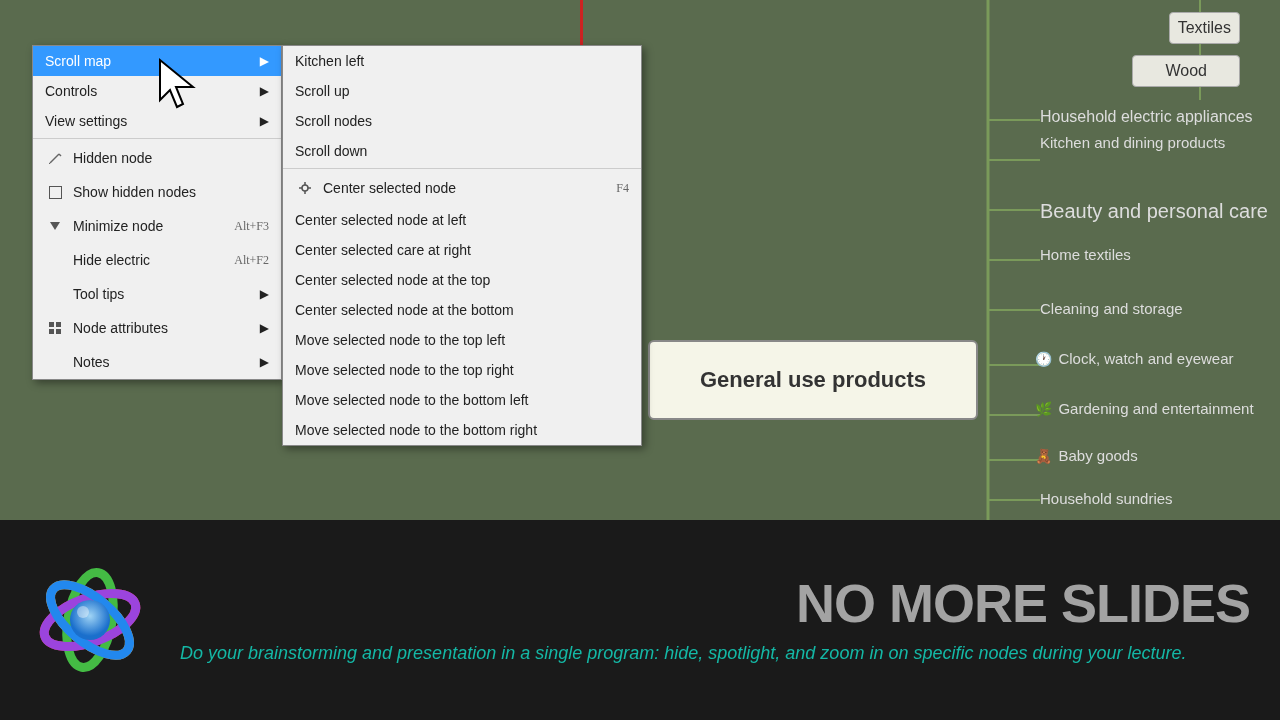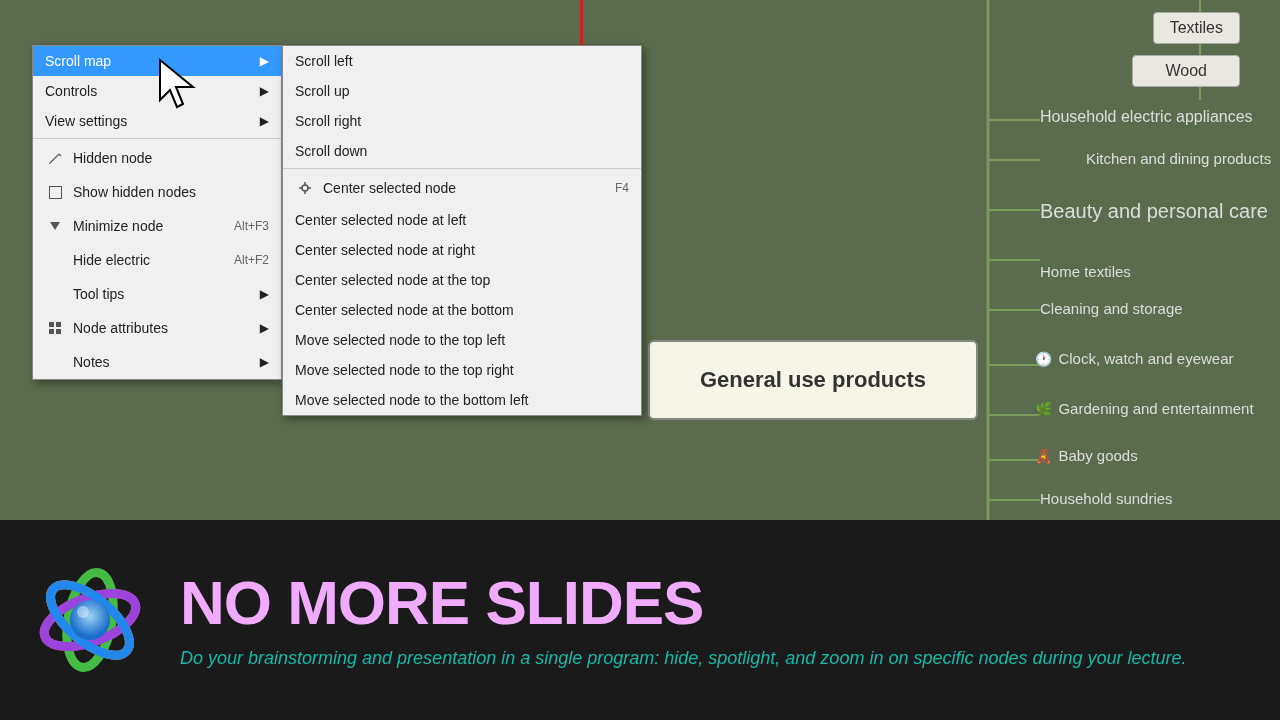--- a/index.html
+++ b/index.html
@@ -65,26 +65,27 @@
       height: 120px;
       flex-shrink: 0;
       position: relative;
     }
 
     .banner-text-area {
       flex: 1;
     }
 
     .banner-title {
-      font-size: 62px;
+      font-size: 54px;
       font-weight: 900;
-      color: #f0abfc;
+      color: #a3a3a3;
       letter-spacing: -1px;
       line-height: 1.1;
       text-transform: uppercase;
+      text-align: right;
     }
 
     .banner-subtitle {
       font-size: 18px;
       color: #14b8a6;
       font-style: italic;
       margin-top: 8px;
       line-height: 1.4;
     }
 
@@ -111,20 +112,21 @@
       gap: 8px;
     }
     .menu-item.highlighted {
       background: #3399ff;
       color: #fff;
     }
     .menu-item .shortcut {
       margin-left: auto;
       font-size: 12px;
       color: #666;
+      font-family: Liberation Serif, serif;
     }
     .menu-item .arrow {
       margin-left: auto;
       font-size: 12px;
     }
     .menu-divider {
       height: 1px;
       background: #ccc;
       margin: 2px 0;
     }
@@ -187,38 +189,38 @@
     <line x1="988" y1="460" x2="1040" y2="460" stroke="#7a9a5a" stroke-width="2"></line>
     <line x1="988" y1="500" x2="1040" y2="500" stroke="#7a9a5a" stroke-width="2"></line>
 
     <line x1="1200" y1="0" x2="1200" y2="100" stroke="#7a9a5a" stroke-width="2"></line>
     <line x1="1200" y1="30" x2="1240" y2="30" stroke="#7a9a5a" stroke-width="2"></line>
     <line x1="1200" y1="70" x2="1240" y2="70" stroke="#7a9a5a" stroke-width="2"></line>
   </svg>
 
   <div class="red-line"></div>
 
-  <div style="position:absolute; top:12px; right:40px; background:#e8e8e0; border:1px solid #aaa; border-radius:4px; padding:6px 16px; font-size:16px; color:#333;">
+  <div style="position:absolute; top:12px; right:40px; background:#e8e8e0; border:1px solid #aaa; border-radius:4px; padding:6px 8px; font-size:16px; color:#333;">
     <span>Textiles</span>
   </div>
 
   <div style="position:absolute; top:55px; right:40px; background:#e8e8e0; border:1px solid #aaa; border-radius:4px; padding:6px 32px; font-size:16px; color:#333;">
     <span>Wood</span>
   </div>
 
   <div style="position:absolute; top:108px; left:1040px; font-size:16px; color:#ddd; white-space:nowrap;">
     <span>Household electric appliances</span>
   </div>
-  <div style="position:absolute; top:150px; left:1040px; font-size:15px; color:#ddd; white-space:nowrap;margin-left:46px;">
+  <div style="position:absolute; top:134px; left:1040px; font-size:15px; color:#ddd; white-space:nowrap;">
     <span>Kitchen and dining products</span>
   </div>
   <div style="position:absolute; top:200px; left:1040px; font-size:20px; color:#ddd; white-space:nowrap;">
     <span>Beauty and personal care</span>
   </div>
-  <div style="position:absolute; top:263px; left:1040px; font-size:15px; color:#ddd; white-space:nowrap;">
+  <div style="position:absolute; top:246px; left:1040px; font-size:15px; color:#ddd; white-space:nowrap;">
     <span>Home textiles</span>
   </div>
   <div style="position:absolute; top:300px; left:1040px; font-size:15px; color:#ddd; white-space:nowrap;">
     <span>Cleaning and storage</span>
   </div>
   <div style="position:absolute; top:350px; left:1035px; font-size:15px; color:#ddd; white-space:nowrap; display:flex; align-items:center; gap:6px;">
     <span style="font-size:14px;">🕐</span>
     <span>Clock, watch and eyewear</span>
   </div>
   <div style="position:absolute; top:400px; left:1035px; font-size:15px; color:#ddd; white-space:nowrap; display:flex; align-items:center; gap:6px;">
@@ -311,29 +313,29 @@
     <div class="menu-item">
       <div class="menu-icon"></div>
       <span>Notes</span>
       <span class="arrow">▶</span>
     </div>
   </div>
 
   <div class="menu-level2">
 
     <div class="menu-item">
-      <span>Scroll left</span>
+      <span>Kitchen left</span>
     </div>
 
     <div class="menu-item">
       <span>Scroll up</span>
     </div>
 
     <div class="menu-item">
-      <span>Scroll right</span>
+      <span>Scroll nodes</span>
     </div>
 
     <div class="menu-item">
       <span>Scroll down</span>
     </div>
     <div class="menu-divider"></div>
 
     <div class="menu-item">
       <div class="menu-icon">
         <svg width="14" height="14" viewBox="0 0 14 14">
@@ -346,21 +348,21 @@
       </div>
       <span>Center selected node</span>
       <span class="shortcut">F4</span>
     </div>
 
     <div class="menu-item">
       <span>Center selected node at left</span>
     </div>
 
     <div class="menu-item">
-      <span>Center selected node at right</span>
+      <span>Center selected care at right</span>
     </div>
 
     <div class="menu-item">
       <span>Center selected node at the top</span>
     </div>
 
     <div class="menu-item">
       <span>Center selected node at the bottom</span>
     </div>
 
@@ -369,20 +371,23 @@
     </div>
 
     <div class="menu-item">
       <span>Move selected node to the top right</span>
     </div>
 
     <div class="menu-item">
       <span>Move selected node to the bottom left</span>
     </div>
 
+    <div class="menu-item">
+      <span>Move selected node to the bottom right</span>
+    </div>
   </div>
 
   <div class="cursor-arrow">
     <svg width="60" height="60" viewBox="0 0 60 60">
       <polygon points="5,5 5,45 15,35 22,52 28,49 21,32 38,32" fill="white" stroke="black" stroke-width="2"></polygon>
     </svg>
   </div>
 </div>
 
 <div class="bottom-banner">

